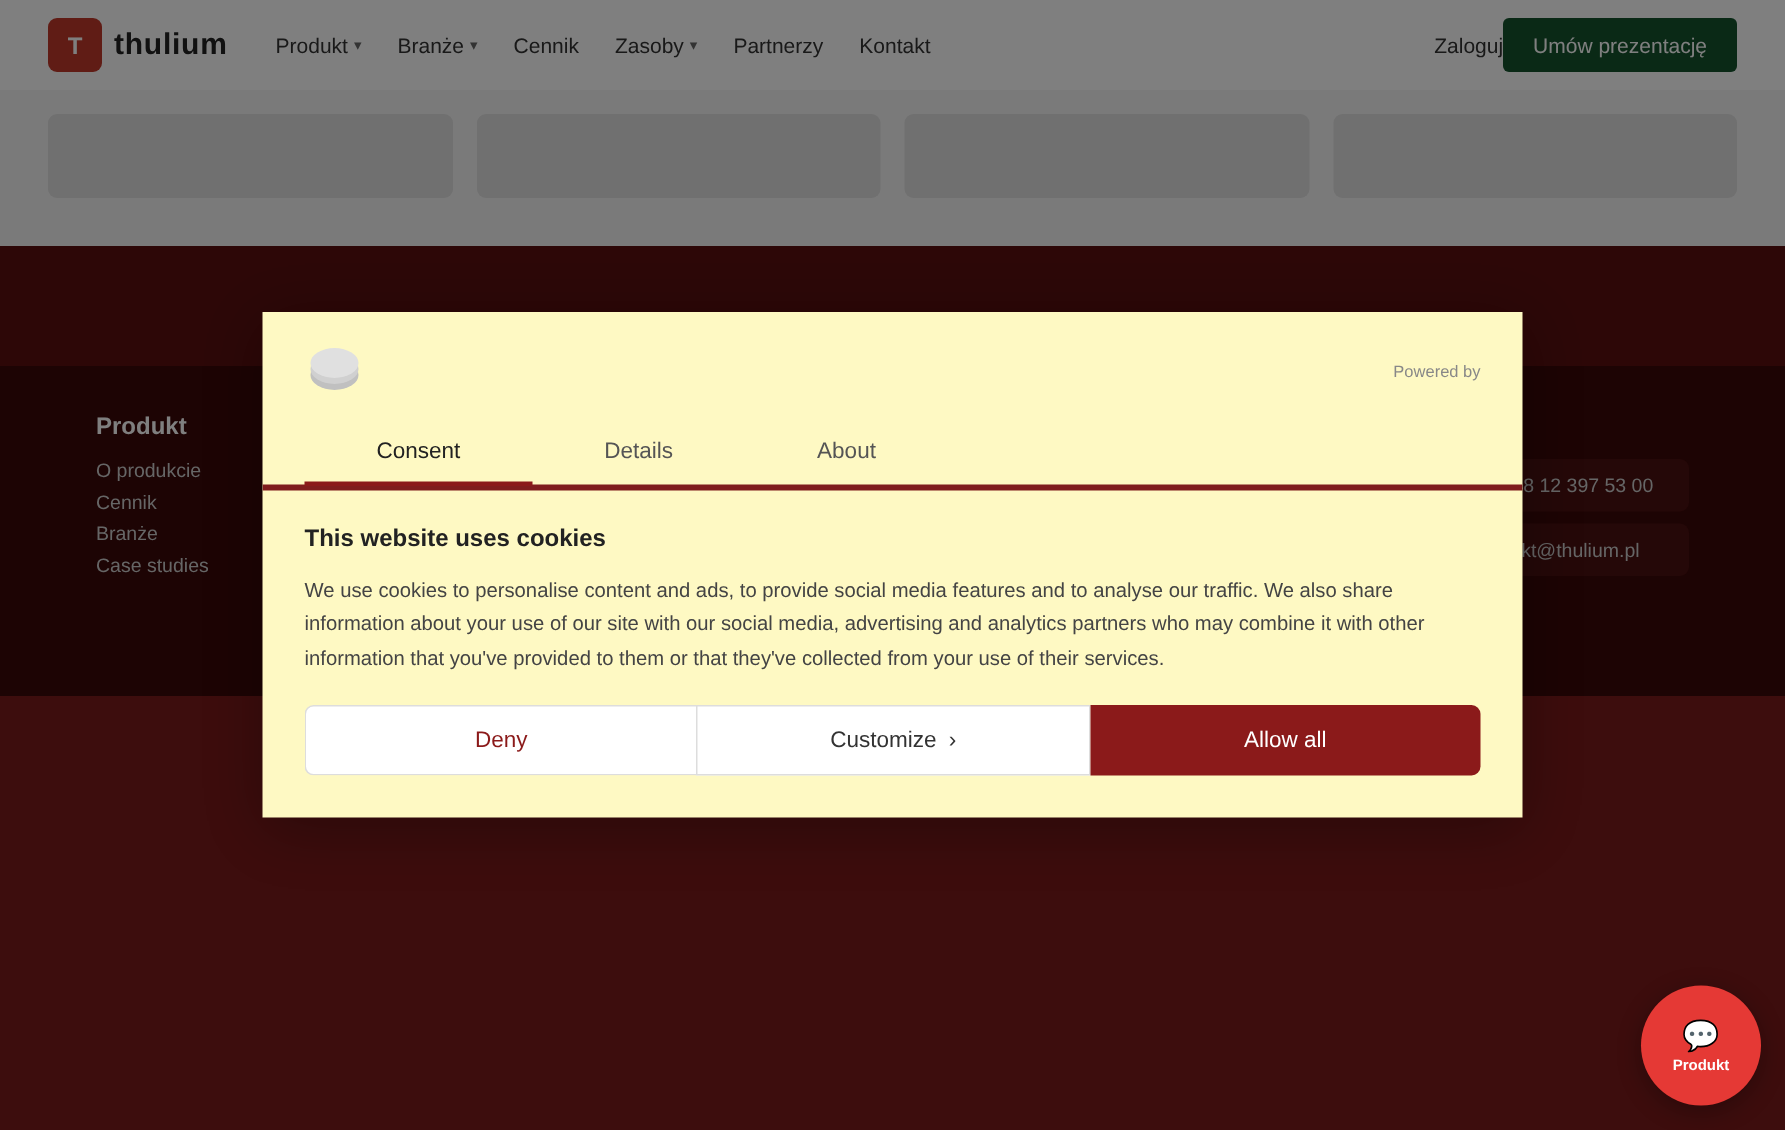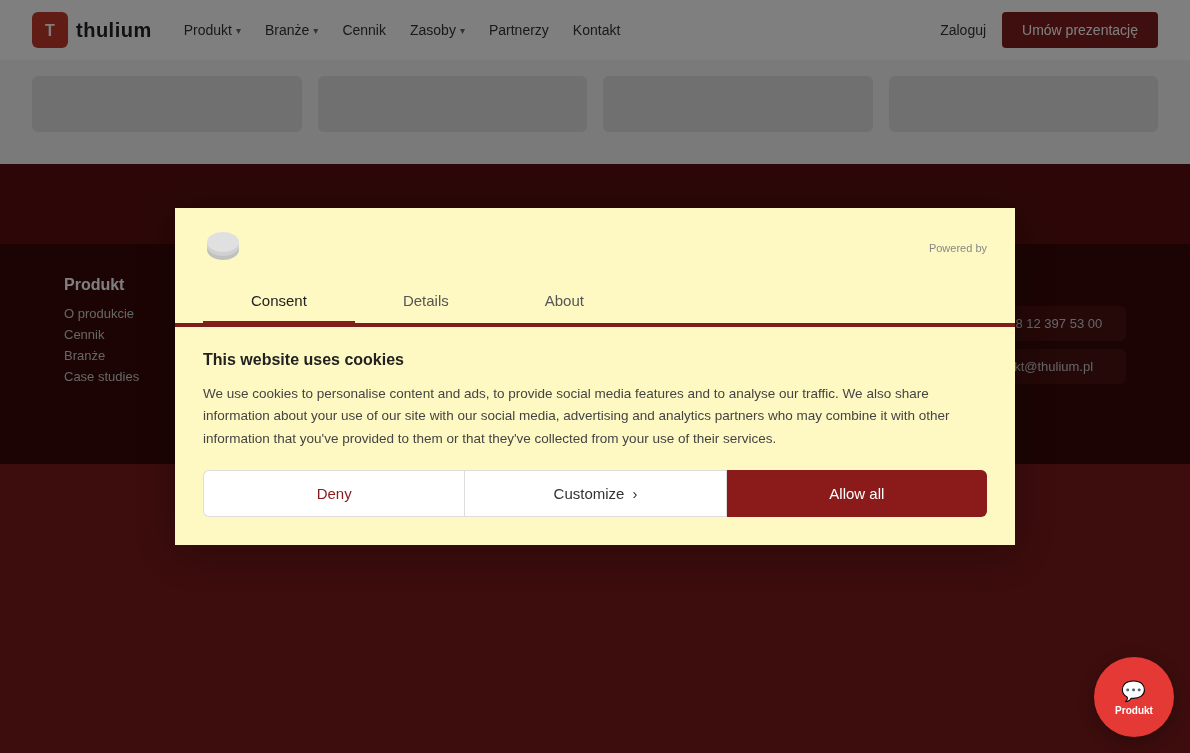--- a/index.html
+++ b/index.html
@@ -42,31 +42,31 @@
       color: #333;
       cursor: pointer;
       display: flex;
       align-items: center;
       gap: 4px;
     }
     .nav-link .caret { font-size: 10px; color: #666; }
     .nav-actions {
       display: flex;
       align-items: center;
-      gap: 16px;
+      gap: 0;
     }
     .btn-login {
       background: transparent;
       border: none;
       font-size: 14px;
       color: #333;
       cursor: pointer;
     }
     .btn-cta {
-      background: #7f1d1d;
+      background: #14532d;
       color: #fff;
       border: none;
       padding: 10px 20px;
       border-radius: 4px;
       font-size: 14px;
       cursor: pointer;
       font-weight: 500;
     }
 
     

